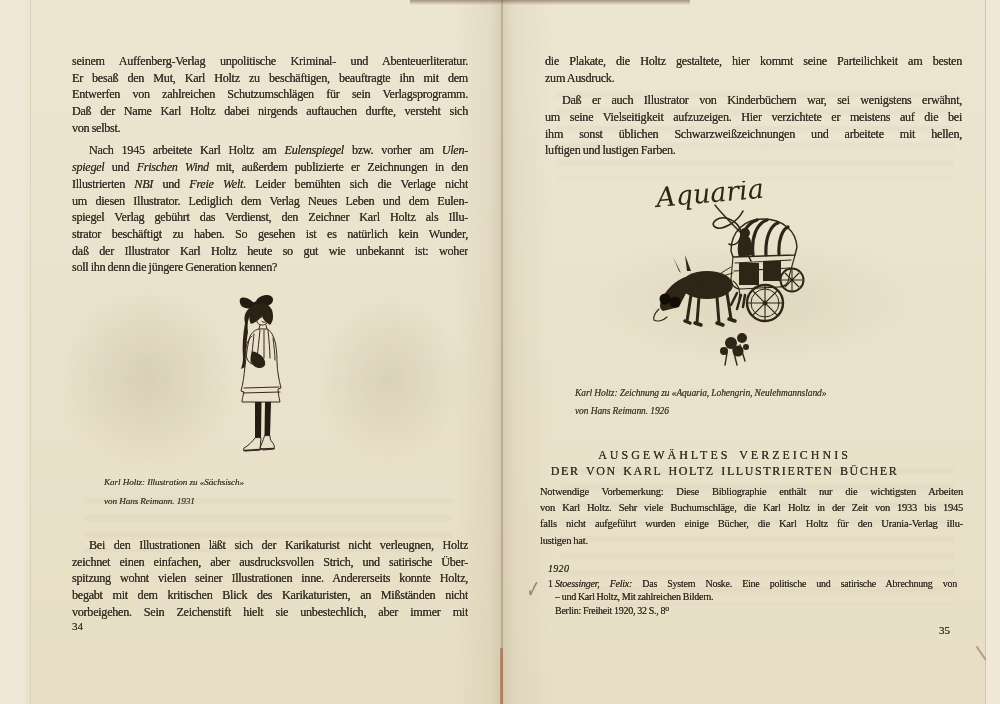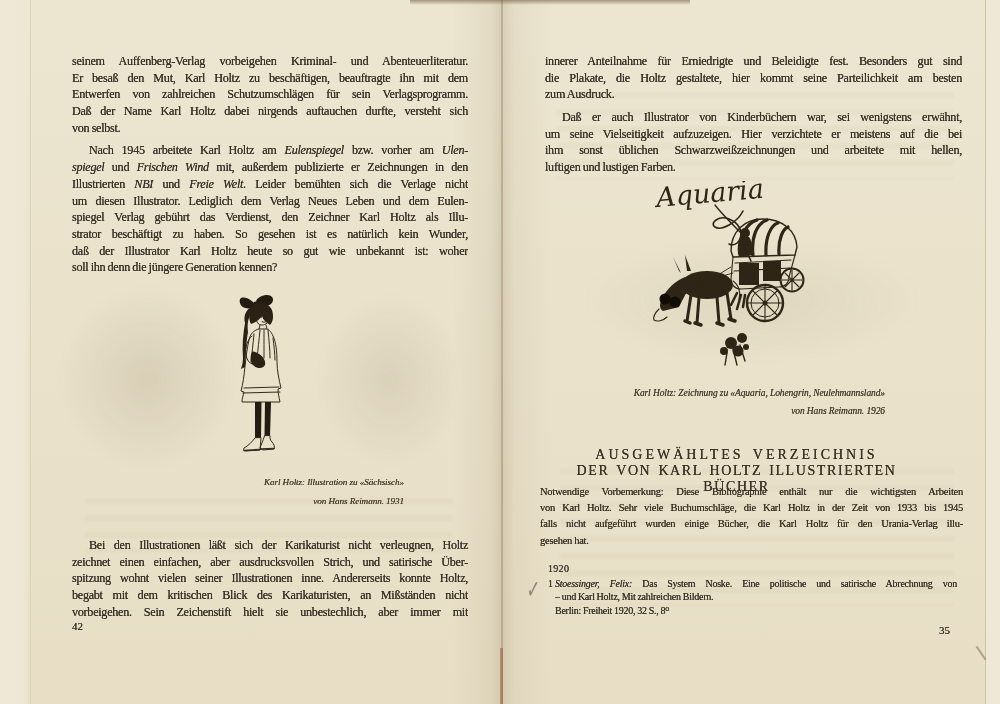--- a/index.html
+++ b/index.html
@@ -41,33 +41,33 @@
   
   .col{position:absolute;}
   .body-text{font-size:12.2px;letter-spacing:-0.3px;word-spacing:-0.5px;
     text-shadow:0 0 .3px currentColor;}
   .body-text .tl{height:16.7px;line-height:16.7px;}
   .tl{text-align:justify;text-align-last:justify;overflow:hidden;white-space:nowrap;}
   .tl.short{text-align-last:left;}
   .tl .it{font-style:italic;}
   .par.indent .tl:first-child{text-indent:17px;}
   .par + .par{margin-top:6px;}
-  .caption{font-style:italic;text-align:right;color:#4a4031;
+  .caption{font-style:italic;text-align:left;color:#4a4031;
     text-shadow:0 0 .3px currentColor;}
   .caption-lp{left:104px;top:473px;width:300px;font-size:9.2px;line-height:19px;letter-spacing:-0.1px;}
   .caption-rp{left:575px;top:384px;width:310px;font-size:9.5px;line-height:18px;letter-spacing:-0.1px;}
-  .heading{left:544px;top:447px;width:385px;text-align:center;font-size:14px;
+  .heading{left:532px;top:447px;width:385px;text-align:center;font-size:12px;
     color:#3a3128;text-shadow:0 0 .3px currentColor;}
   .heading .h1{letter-spacing:3px;word-spacing:3px;line-height:16px;}
   .heading .h2{letter-spacing:1.6px;word-spacing:2px;line-height:16px;}
   .small-text{font-size:10.5px;letter-spacing:-0.25px;word-spacing:-0.3px;
     text-shadow:0 0 .25px currentColor;}
   .note{left:540px;top:484px;width:423px;}
   .note .tl{height:16.2px;line-height:16.2px;}
-  .year{left:548px;top:563px;font-size:10px;letter-spacing:.3px;
+  .year{left:548px;top:563px;font-size:10px;font-style:italic;letter-spacing:.3px;
     text-shadow:0 0 .25px currentColor;}
   .entry{left:555px;top:577px;width:402px;font-size:10px;}
   .entry .tl{height:13.4px;line-height:13.4px;}
   .entry .tl:first-child{text-indent:5px;}
   .entry-number{position:absolute;left:-7px;top:0;font-size:10px;line-height:13.4px;font-style:normal;}
   .checkmark{left:528px;top:574px;font-size:15px;color:var(--pencil,#8f8672);
     transform:scaleY(1.7) skewX(-6deg);transform-origin:top left;font-family:"DejaVu Sans",sans-serif;}
   .page-num{font-size:11px;text-shadow:0 0 .3px currentColor;}
   .pn-left{left:72px;top:620px;}
   .pn-right{left:939px;top:624px;}
@@ -87,21 +87,21 @@
   <div class="abs scratch"></div>
   <div class="abs ghost-blob gb1"></div>
   <div class="abs ghost-blob gb2"></div>
   <div class="abs ghost-blob gb3"></div>
   <div class="abs ghost-lines gl1"></div>
   <div class="abs ghost-lines gl2"></div>
   <div class="abs ghost-lines gl3"></div>
 
   <div class="col body-text" style="left:72px;top:53px;width:396px;">
     <div class="par">
-        <div class="tl"><span>seinem Auffenberg-Verlag vorbeigehen Kriminal- und Abenteuerliteratur.</span></div>
+        <div class="tl"><span>seinem Auffenberg-Verlag unpolitische Kriminal- und Abenteuerliteratur.</span></div>
         <div class="tl"><span>Er besaß den Mut, Karl Holtz zu beschäftigen, beauftragte ihn mit dem</span></div>
         <div class="tl"><span>Entwerfen von zahlreichen Schutzumschlägen für sein Verlagsprogramm.</span></div>
         <div class="tl"><span>Daß der Name Karl Holtz dabei nirgends auftauchen durfte, versteht sich</span></div>
         <div class="tl short"><span>von selbst.</span></div>
       </div>
     <div class="par indent">
         <div class="tl"><span>Nach 1945 arbeitete Karl Holtz am </span><span class="it">Eulenspiegel</span><span> bzw. vorher am </span><span class="it">Ulen-</span></div>
         <div class="tl"><span class="it">spiegel</span><span> und </span><span class="it">Frischen Wind</span><span> mit, außerdem publizierte er Zeichnungen in den</span></div>
         <div class="tl"><span>Illustrierten </span><span class="it">NBI</span><span> und </span><span class="it">Freie Welt</span><span>. Leider bemühten sich die Verlage nicht</span></div>
         <div class="tl"><span>um diesen Illustrator. Lediglich dem Verlag Neues Leben und dem Eulen-</span></div>
@@ -146,25 +146,24 @@
   <div class="col body-text" style="left:72px;top:537px;width:396px;">
     <div class="par indent">
         <div class="tl"><span>Bei den Illustrationen läßt sich der Karikaturist nicht verleugnen, Holtz</span></div>
         <div class="tl"><span>zeichnet einen einfachen, aber ausdrucksvollen Strich, und satirische Über-</span></div>
         <div class="tl"><span>spitzung wohnt vielen seiner Illustrationen inne. Andererseits konnte Holtz,</span></div>
         <div class="tl"><span>begabt mit dem kritischen Blick des Karikaturisten, an Mißständen nicht</span></div>
         <div class="tl"><span>vorbeigehen. Sein Zeichenstift hielt sie unbestechlich, aber immer mit</span></div>
       </div>
   </div>
 
-  <div class="abs page-num pn-left">42</div>
+  <div class="abs page-num pn-left">34</div>
 
   <div class="col body-text" style="left:545px;top:53px;width:417px;">
     <div class="par">
-        <div class="tl"><span>innerer Anteilnahme für Erniedrigte und Beleidigte fest. Besonders gut sind</span></div>
         <div class="tl"><span>die Plakate, die Holtz gestaltete, hier kommt seine Parteilichkeit am besten</span></div>
         <div class="tl short"><span>zum Ausdruck.</span></div>
       </div>
     <div class="par indent">
         <div class="tl"><span>Daß er auch Illustrator von Kinderbüchern war, sei wenigstens erwähnt,</span></div>
         <div class="tl"><span>um seine Vielseitigkeit aufzuzeigen. Hier verzichtete er meistens auf die bei</span></div>
         <div class="tl"><span>ihm sonst üblichen Schwarzweißzeichnungen und arbeitete mit hellen,</span></div>
         <div class="tl short"><span>luftigen und lustigen Farben.</span></div>
       </div>
   </div>
@@ -217,21 +216,21 @@
 
   <div class="col heading">
     <div class="h1">AUSGEWÄHLTES VERZEICHNIS</div>
     <div class="h2">DER VON KARL HOLTZ ILLUSTRIERTEN BÜCHER</div>
   </div>
 
   <div class="col small-text note">
       <div class="tl"><span>Notwendige Vorbemerkung: Diese Bibliographie enthält nur die wichtigsten Arbeiten</span></div>
       <div class="tl"><span>von Karl Holtz. Sehr viele Buchumschläge, die Karl Holtz in der Zeit von 1933 bis 1945</span></div>
       <div class="tl"><span>falls nicht aufgeführt wurden einige Bücher, die Karl Holtz für den Urania-Verlag illu-</span></div>
-      <div class="tl short"><span>gesehen hat.</span></div>
+      <div class="tl short"><span>lustigen hat.</span></div>
     </div>
 
   <div class="abs year">1920</div>
 
   <div class="abs checkmark">✓</div>
 
   <div class="col small-text entry">
     <span class="entry-number">1</span>
   <div class="tl"><span class="it">Stoessinger, Felix:</span><span> Das System Noske. Eine politische und satirische Abrechnung von</span></div>
       <div class="tl short"><span>– und Karl Holtz, Mit zahlreichen Bildern.</span></div>

